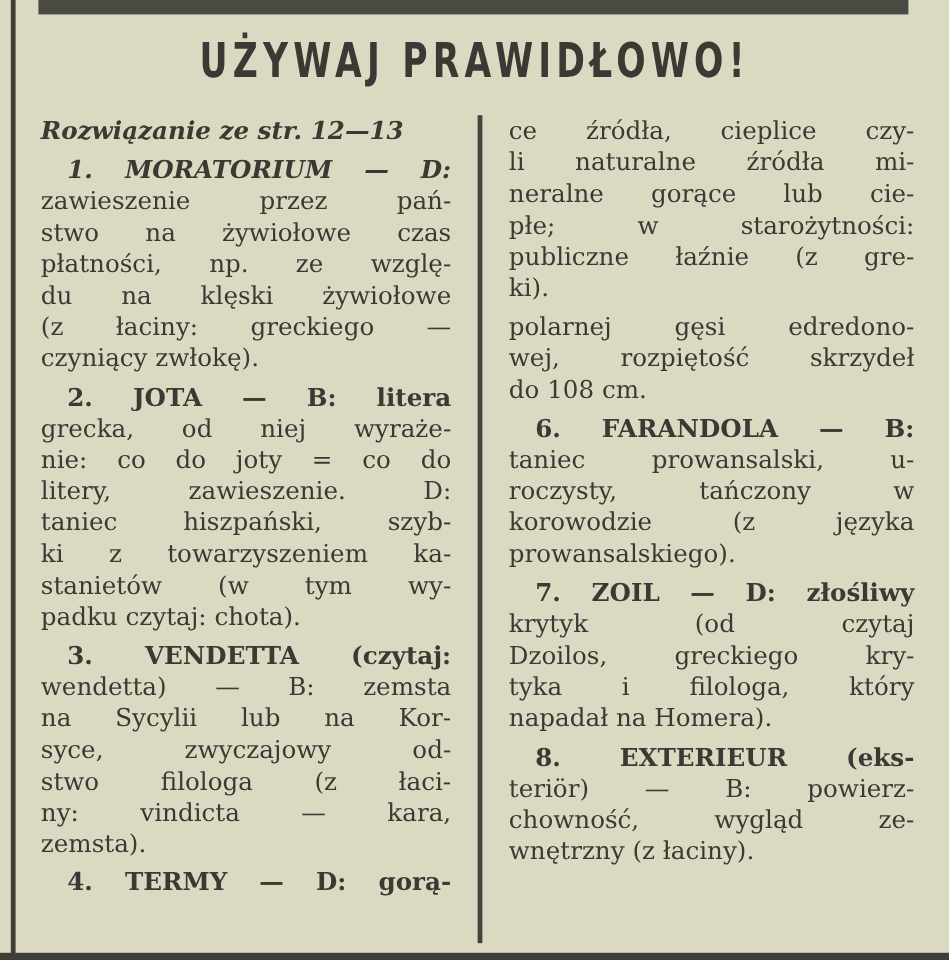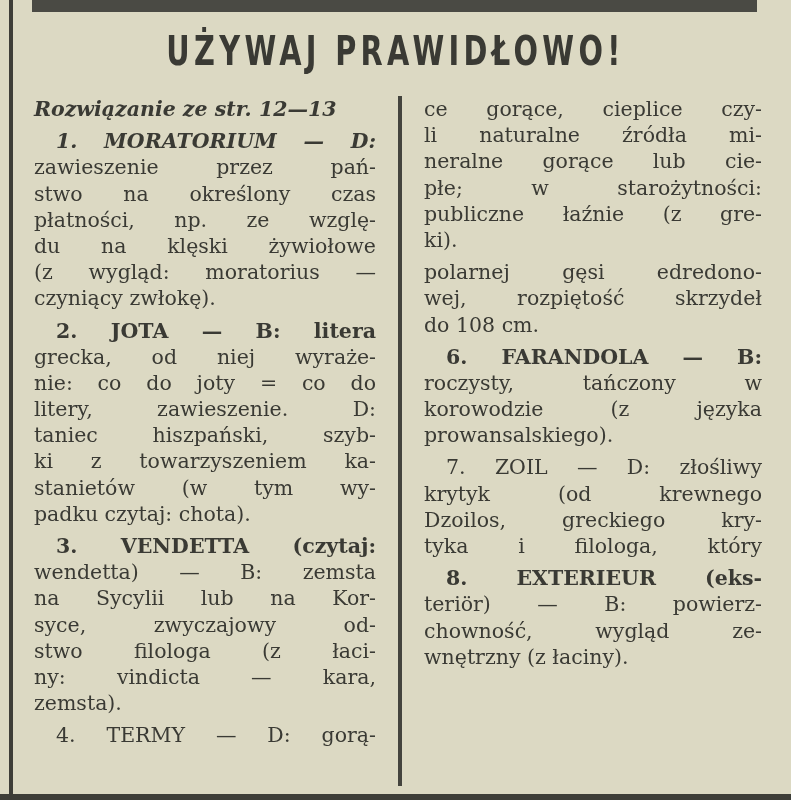--- a/index.html
+++ b/index.html
@@ -60,24 +60,24 @@
 <div class="col-rule"></div>
 
 <div class="title">UŻYWAJ PRAWIDŁOWO!</div>
 
 <div class="column col-left">
   <div class="line last subtitle">Rozwiązanie ze str. 12—13</div>
 
   <div class="entry">
     <span class="line indent"><b>1. MORATORIUM — D:</b></span>
     <span class="line">zawieszenie przez pań-</span>
-    <span class="line">stwo na określony czas</span>
+    <span class="line">stwo na żywiołowe czas</span>
     <span class="line">płatności, np. ze wzglę-</span>
     <span class="line">du na klęski żywiołowe</span>
-    <span class="line">(z wygląd: moratorius —</span>
+    <span class="line">(z łaciny: greckiego —</span>
     <span class="line last">czyniący zwłokę).</span>
   </div>
 
   <div class="entry">
     <span class="line indent" style="font-weight:bold">2. JOTA — B: litera</span>
     <span class="line">grecka, od niej wyraże-</span>
     <span class="line">nie: co do joty = co do</span>
     <span class="line">litery, zawieszenie. D:</span>
     <span class="line">taniec hiszpański, szyb-</span>
     <span class="line">ki z towarzyszeniem ka-</span>
@@ -89,52 +89,54 @@
     <span class="line indent" style="font-weight:bold">3. VENDETTA (czytaj:</span>
     <span class="line">wendetta) — B: zemsta</span>
     <span class="line">na Sycylii lub na Kor-</span>
     <span class="line">syce, zwyczajowy od-</span>
     <span class="line">stwo filologa (z łaci-</span>
     <span class="line">ny: vindicta — kara,</span>
     <span class="line last">zemsta).</span>
   </div>
 
   <div class="entry">
-    <span class="line indent" style="font-weight:normal">4. TERMY — D: gorą-</span>
+    <span class="line indent" style="font-weight:bold">4. TERMY — D: gorą-</span>
   </div>
 </div>
 
 <div class="column col-right">
   <div>
-    <span class="line">ce gorące, cieplice czy-</span>
+    <span class="line">ce źródła, cieplice czy-</span>
     <span class="line">li naturalne źródła mi-</span>
     <span class="line">neralne gorące lub cie-</span>
     <span class="line">płe; w starożytności:</span>
     <span class="line">publiczne łaźnie (z gre-</span>
     <span class="line last">ki).</span>
   </div>
 
   <div class="entry">
     <span class="line">polarnej gęsi edredono-</span>
     <span class="line">wej, rozpiętość skrzydeł</span>
     <span class="line last">do 108 cm.</span>
   </div>
 
   <div class="entry">
     <span class="line indent" style="font-weight:bold">6. FARANDOLA — B:</span>
+    <span class="line">taniec prowansalski, u-</span>
     <span class="line">roczysty, tańczony w</span>
     <span class="line">korowodzie (z języka</span>
     <span class="line last">prowansalskiego).</span>
   </div>
 
   <div class="entry">
-    <span class="line indent" style="font-weight:normal">7. ZOIL — D: złośliwy</span>
-    <span class="line">krytyk (od krewnego</span>
+    <span class="line indent" style="font-weight:bold">7. ZOIL — D: złośliwy</span>
+    <span class="line">krytyk (od czytaj</span>
     <span class="line">Dzoilos, greckiego kry-</span>
     <span class="line">tyka i filologa, który</span>
+    <span class="line last">napadał na Homera).</span>
   </div>
 
   <div class="entry">
     <span class="line indent" style="font-weight:bold">8. EXTERIEUR (eks-</span>
     <span class="line">teriör) — B: powierz-</span>
     <span class="line">chowność, wygląd ze-</span>
     <span class="line last">wnętrzny (z łaciny).</span>
   </div>
 </div>
 

